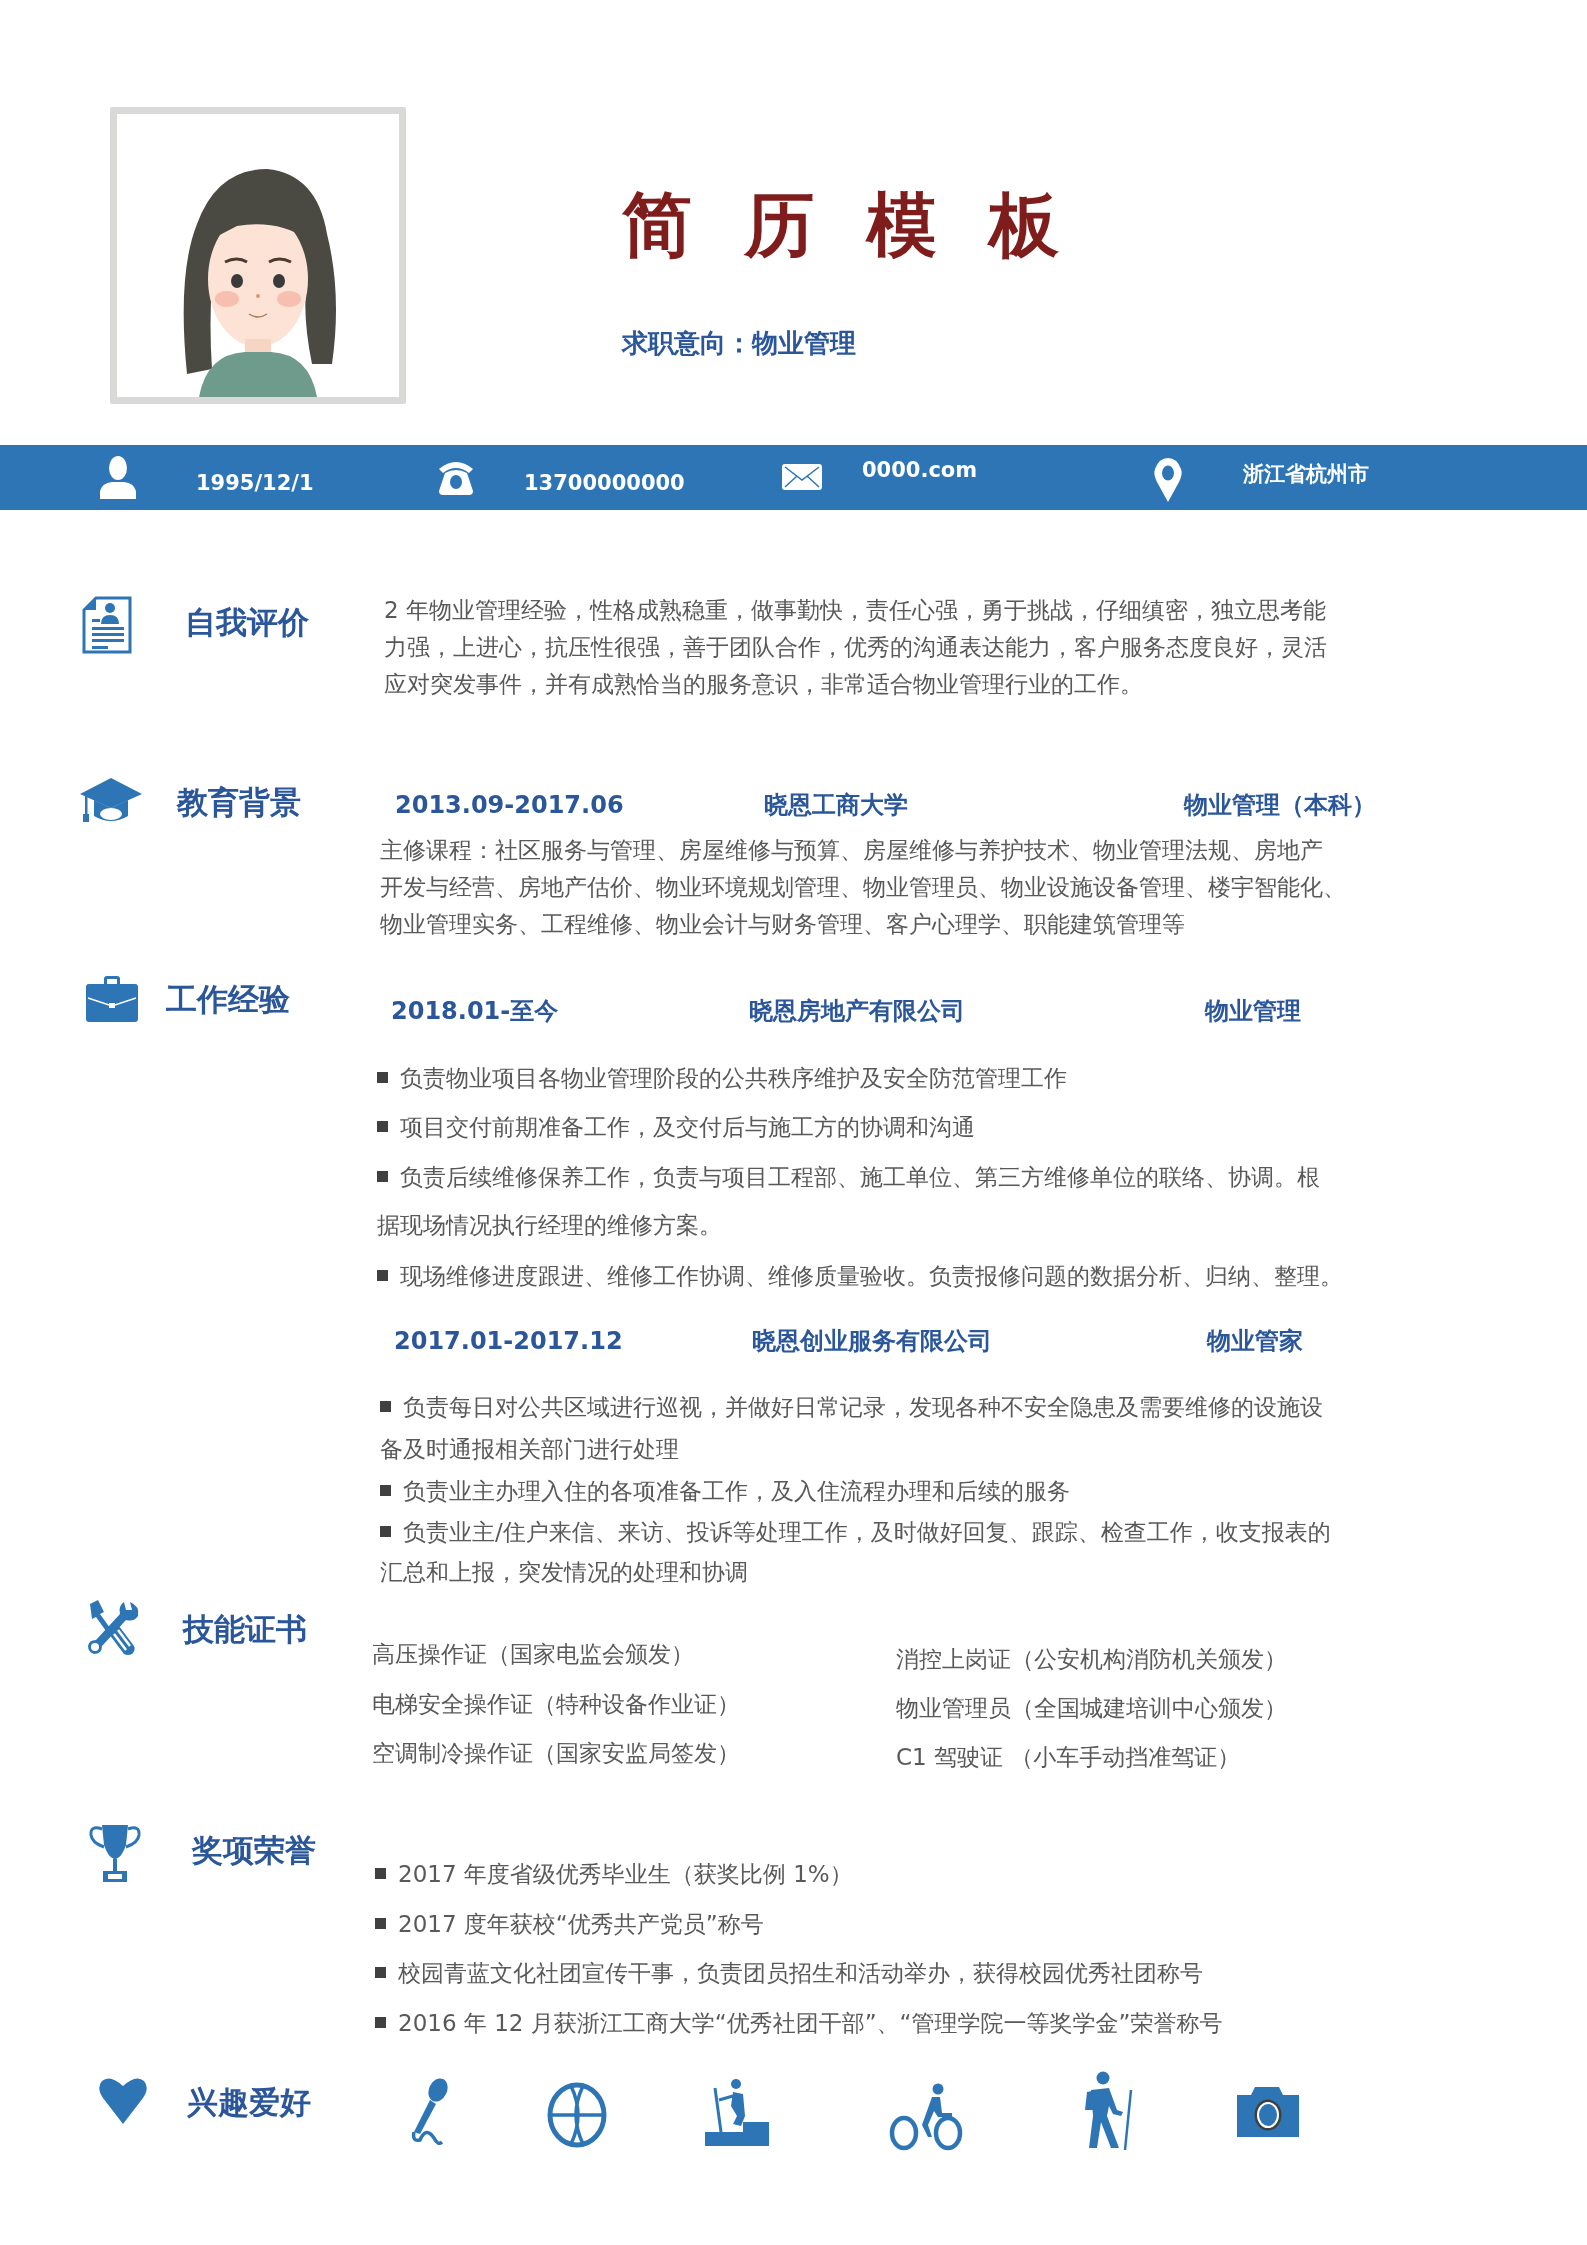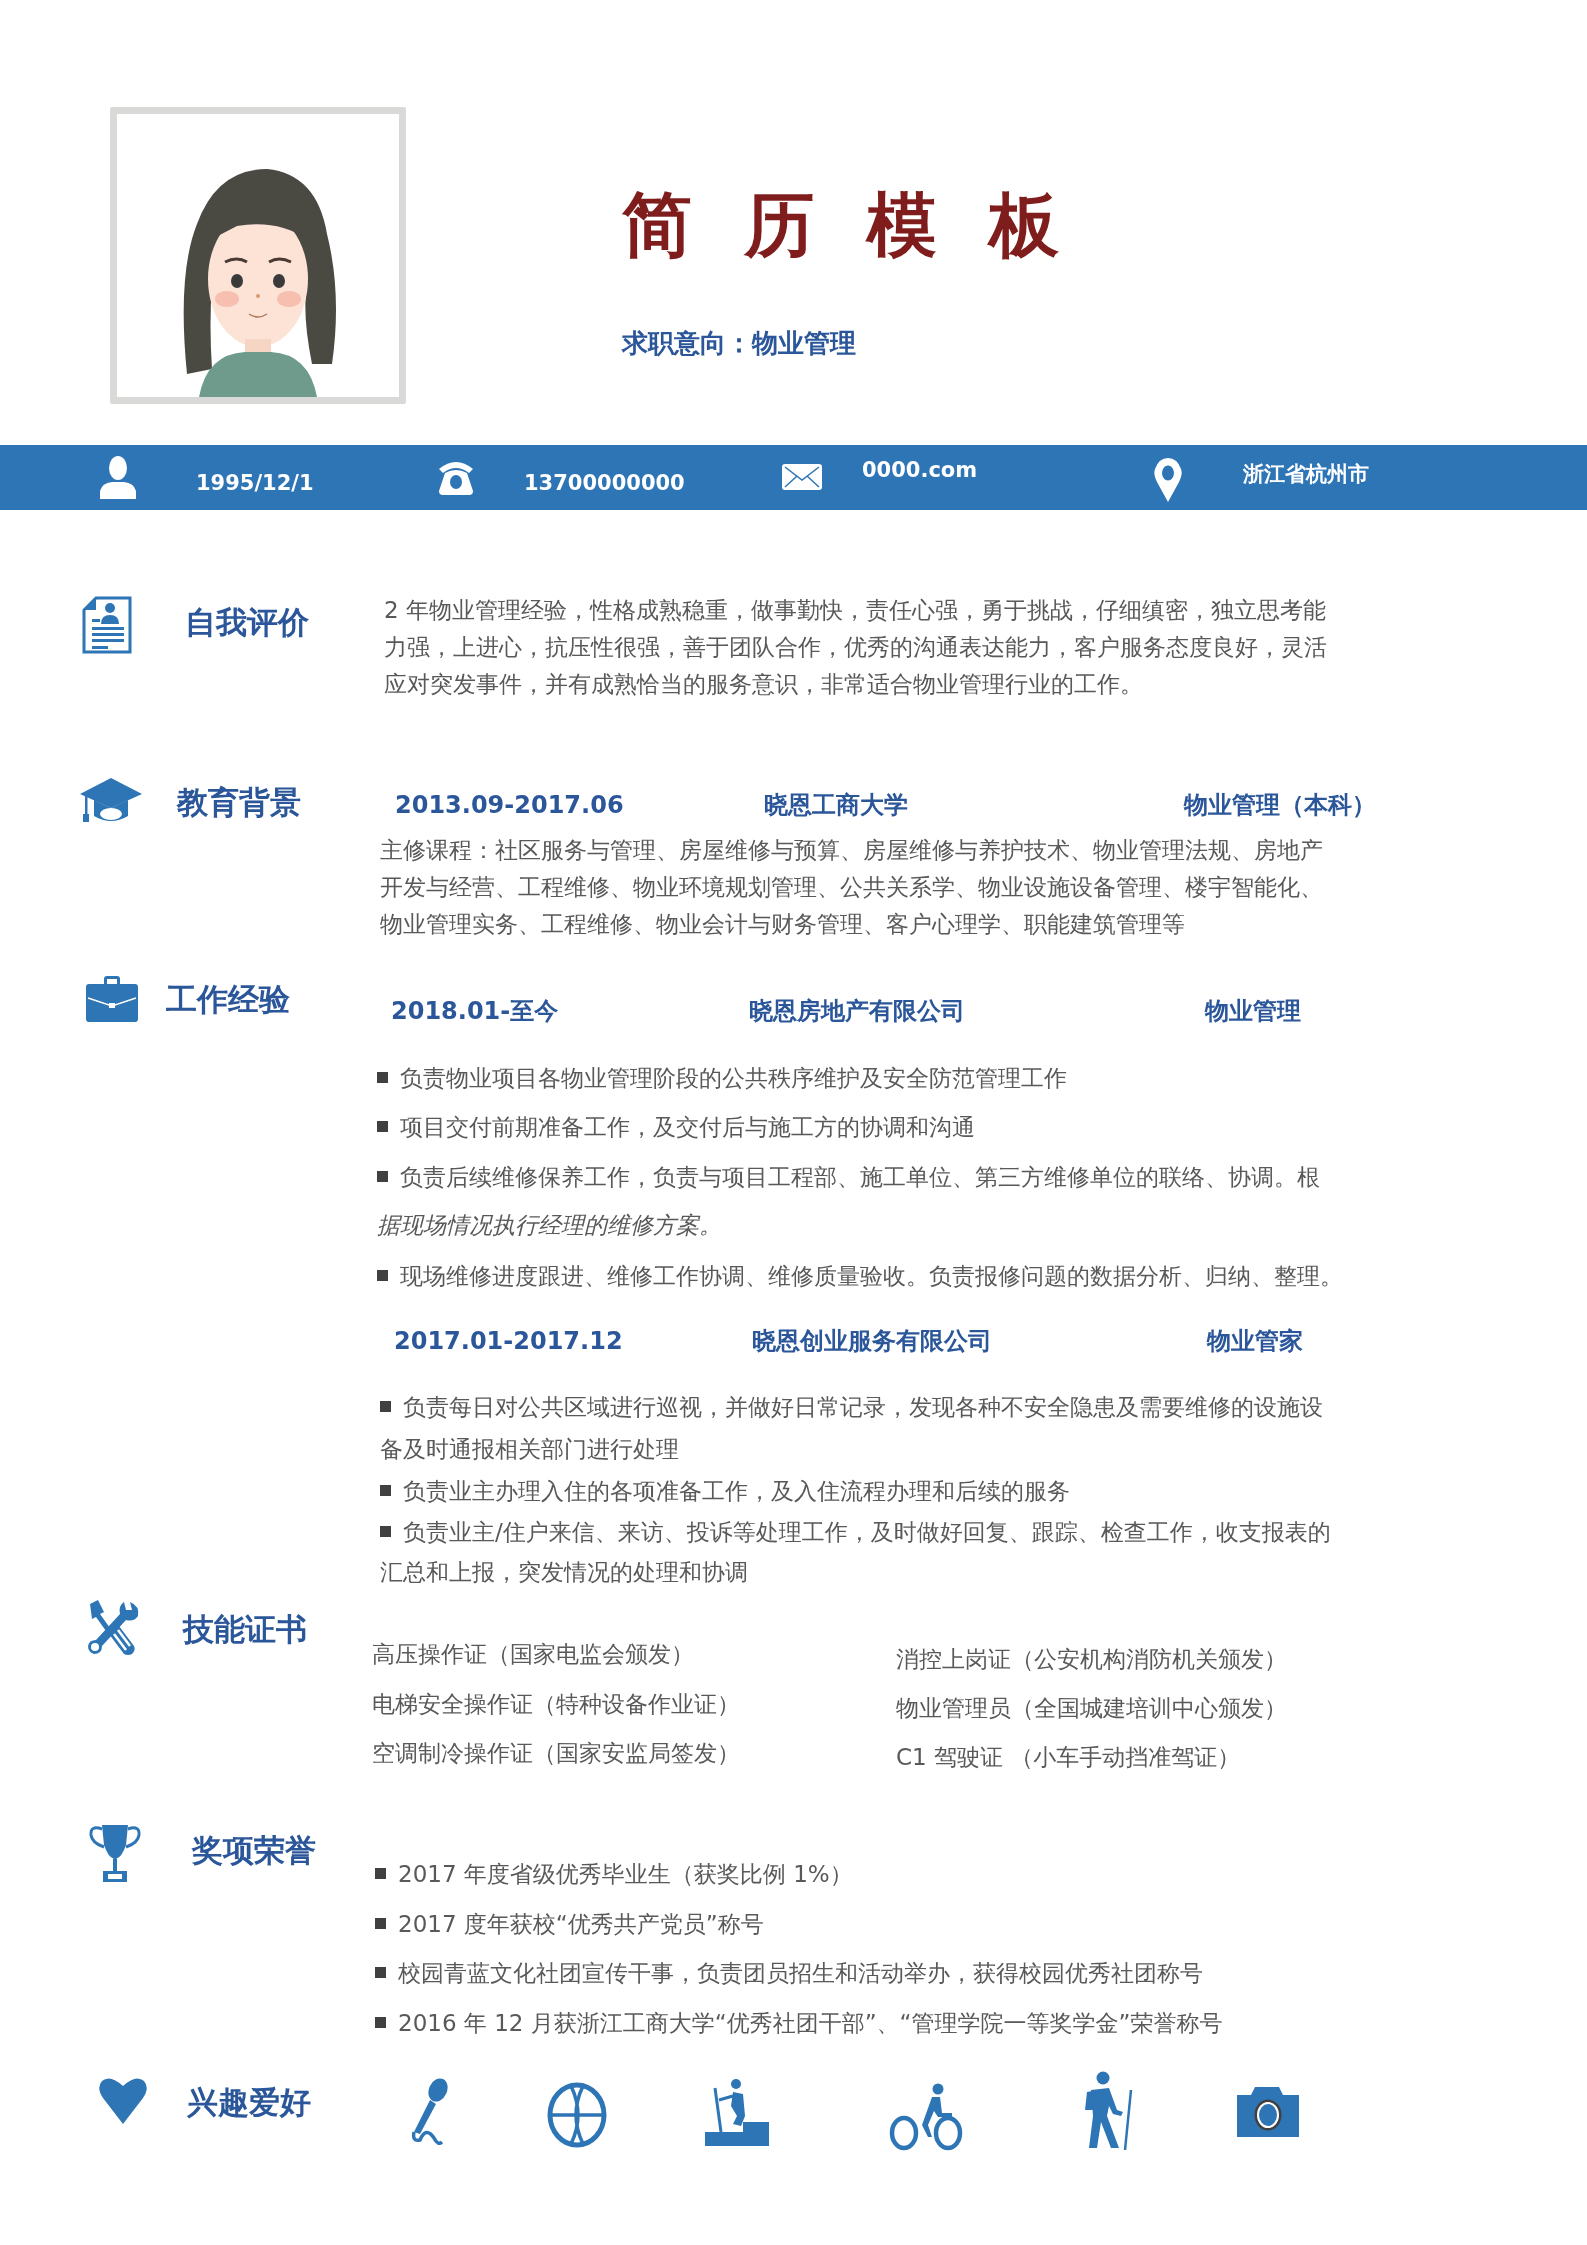--- a/index.html
+++ b/index.html
@@ -108,42 +108,42 @@
       <rect x="7" y="18" width="2.5" height="22" fill="#2E75B6"></rect>
       <rect x="5" y="38" width="6" height="8" fill="#2E75B6"></rect>
     </svg>
 </div>
 <div class="abs sec-head" style="left:177px;top:782px;">教育背景</div>
 <div class="abs row-head" style="left:381px;top:789px;">2013.09-2017.06</div>
 <div class="abs row-head" style="left:750px;top:789px;">晓恩工商大学</div>
 <div class="abs row-head" style="left:1170px;top:789px;">物业管理（本科）</div>
 <div class="abs para" style="left:380px;top:832px;width:1020px;">
   <div>主修课程：社区服务与管理、房屋维修与预算、房屋维修与养护技术、物业管理法规、房地产</div>
-  <div>开发与经营、工程维修、物业环境规划管理、公共关系学、物业设施设备管理、楼宇智能化、</div>
+  <div>开发与经营、房地产估价、物业环境规划管理、物业管理员、物业设施设备管理、楼宇智能化、</div>
   <div>物业管理实务、工程维修、物业会计与财务管理、客户心理学、职能建筑管理等</div>
 </div>
 
 <div class="abs sec-icon" style="left:86px;top:976px;">
   <svg width="52" height="46" viewBox="0 0 52 46">
       <path d="M18 8 L18 3 Q18 0 21 0 L31 0 Q34 0 34 3 L34 8 L31 8 L31 3 L21 3 L21 8 Z" fill="#2E75B6"></path>
       <rect x="0" y="8" width="52" height="38" rx="3" fill="#2E75B6"></rect>
       <path d="M2 22 L26 30 L50 22" stroke="#fff" stroke-width="1.5" fill="none"></path>
       <rect x="23" y="27" width="6" height="5" fill="#fff"></rect>
     </svg>
 </div>
 <div class="abs sec-head" style="left:166px;top:979px;text-align:right;">工作经验</div>
 
 <div class="abs row-head" style="left:377px;top:995px;">2018.01-至今</div>
 <div class="abs row-head" style="left:735px;top:995px;">晓恩房地产有限公司</div>
 <div class="abs row-head" style="left:1191px;top:995px;">物业管理</div>
 
 <div class="abs line" style="left:377px;top:1045px;"><span class="bullet-sq"></span><span>负责物业项目各物业管理阶段的公共秩序维护及安全防范管理工作</span></div>
 <div class="abs line" style="left:377px;top:1094px;"><span class="bullet-sq"></span><span>项目交付前期准备工作，及交付后与施工方的协调和沟通</span></div>
 <div class="abs line" style="left:377px;top:1144px;"><span class="bullet-sq"></span><span>负责后续维修保养工作，负责与项目工程部、施工单位、第三方维修单位的联络、协调。根</span></div>
-<div class="abs line" style="left:377px;top:1192px;font-style:italic;">据现场情况执行经理的维修方案。</div>
+<div class="abs line" style="left:377px;top:1192px;">据现场情况执行经理的维修方案。</div>
 <div class="abs line" style="left:377px;top:1243px;"><span class="bullet-sq"></span><span>现场维修进度跟进、维修工作协调、维修质量验收。负责报修问题的数据分析、归纳、整理。</span></div>
 
 <div class="abs row-head" style="left:380px;top:1325px;">2017.01-2017.12</div>
 <div class="abs row-head" style="left:738px;top:1325px;">晓恩创业服务有限公司</div>
 <div class="abs row-head" style="left:1193px;top:1325px;">物业管家</div>
 
 <div class="abs line" style="left:380px;top:1374px;"><span class="bullet-sq"></span><span>负责每日对公共区域进行巡视，并做好日常记录，发现各种不安全隐患及需要维修的设施设</span></div>
 <div class="abs line" style="left:380px;top:1416px;">备及时通报相关部门进行处理</div>
 <div class="abs line" style="left:380px;top:1458px;"><span class="bullet-sq"></span><span>负责业主办理入住的各项准备工作，及入住流程办理和后续的服务</span></div>
 <div class="abs line" style="left:380px;top:1499px;"><span class="bullet-sq"></span><span>负责业主/住户来信、来访、投诉等处理工作，及时做好回复、跟踪、检查工作，收支报表的</span></div>

